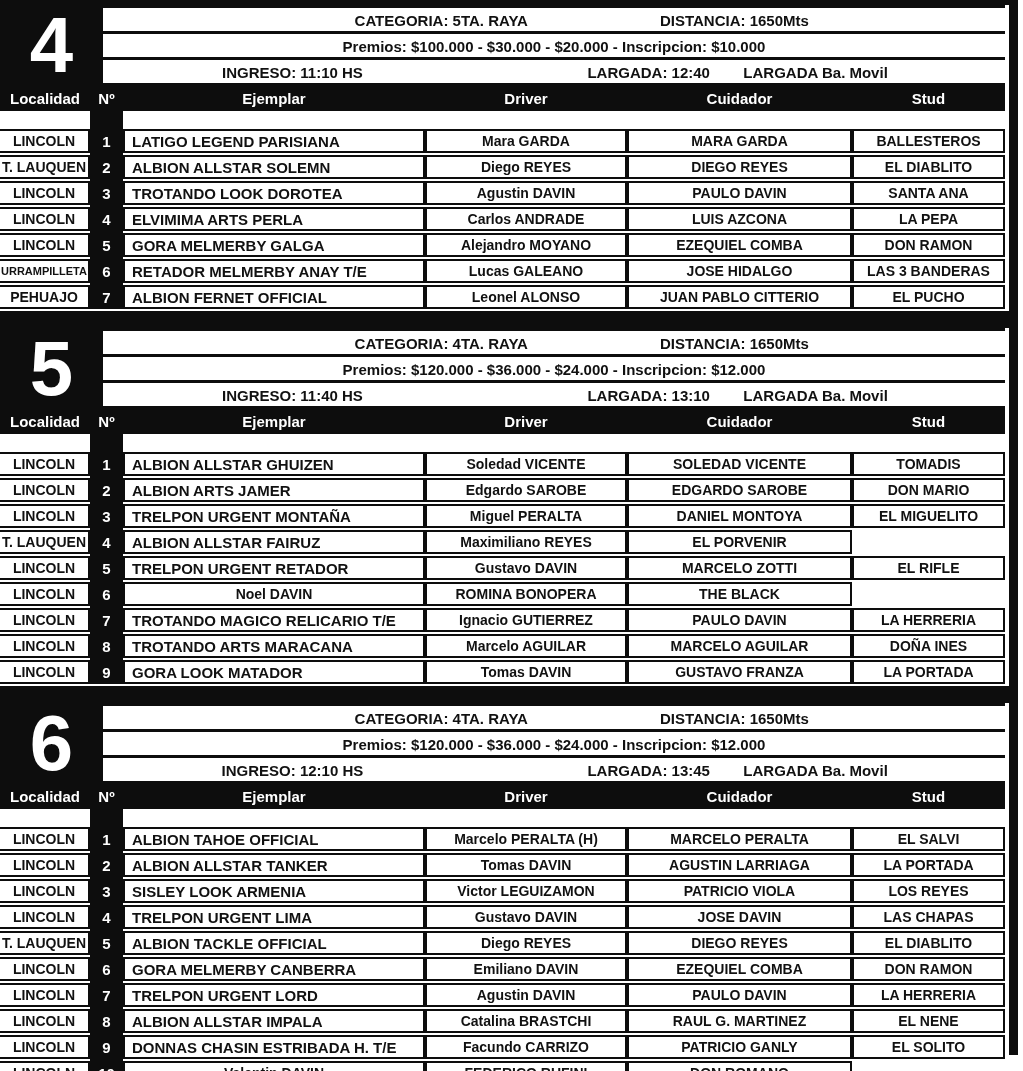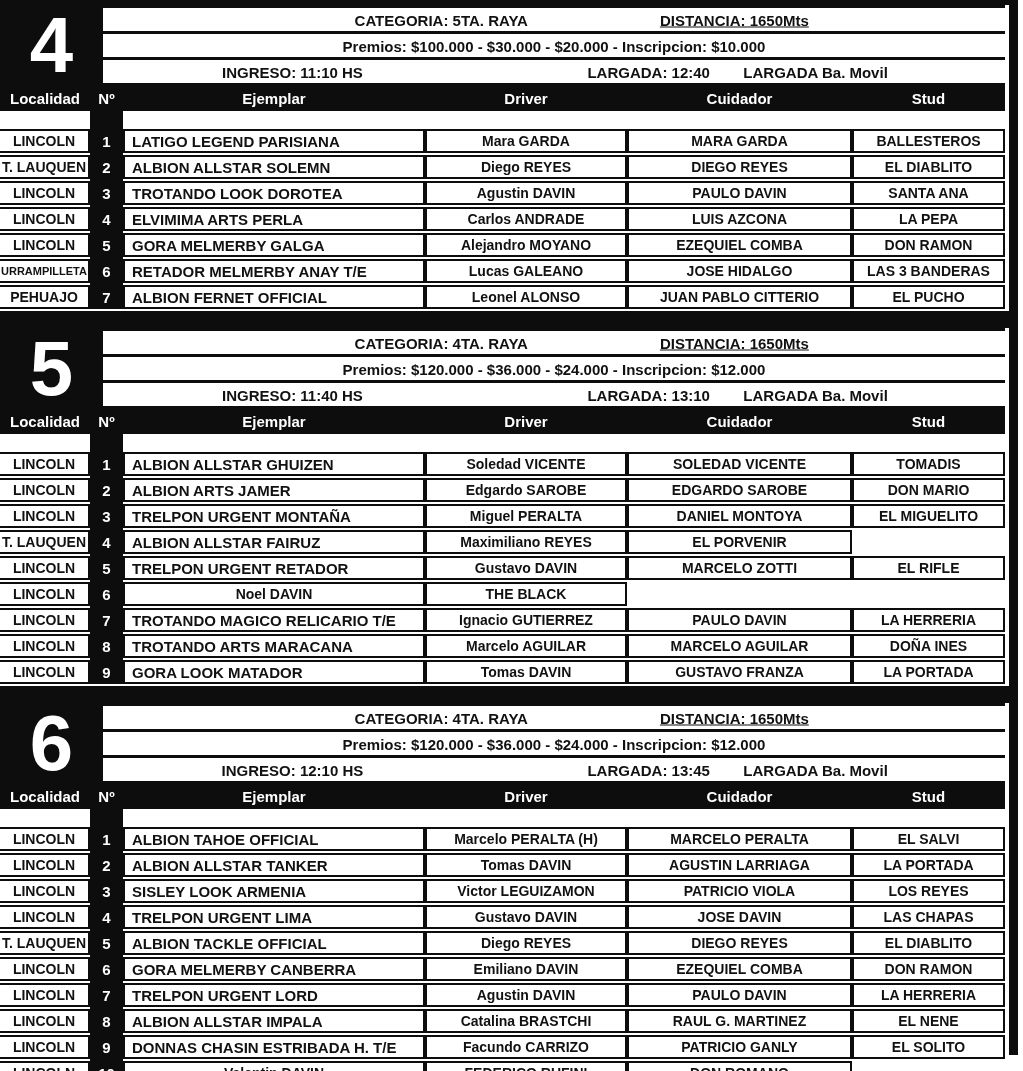--- a/index.html
+++ b/index.html
@@ -16,21 +16,21 @@
   .race-block { width:1005px; }
 
   
   .race-header { display:flex; background:#0d0d0d; }
   .race-number-box { width:103px; display:flex; align-items:center; justify-content:center; }
   .race-number { color:#ffffff; font-size:78px; line-height:0.85; }
   .race-header-rows { flex:1; display:flex; flex-direction:column; gap:3px; padding:3px 0; }
   .hrow { background:#ffffff; height:23px; position:relative; font-size:15px; }
   .hrow span { position:absolute; top:50%; transform:translate(-50%,-50%); white-space:nowrap; }
   .pos-categoria { left:37.5%; }
-  .pos-distancia { left:70%;text-decoration:underline; }
+  .pos-distancia { left:70%; }
   .pos-premios   { left:50%; }
   .pos-ingreso   { left:21%; }
   .pos-rotonda   { left:42%;margin-top:48px; }
   .pos-largada   { left:60.5%; }
   .pos-movil     { left:79%; }
 
   
   .col-header {
     height:25px; background:#0d0d0d; color:#ffffff; font-size:15px;
     display:grid; grid-template-columns:90px 33px 302px 202px 225px 153px;
@@ -232,20 +232,21 @@
     <div class="cell cell-ejemplar">TRELPON URGENT RETADOR</div>
     <div class="cell cell-driver">Gustavo DAVIN</div>
     <div class="cell cell-cuidador">MARCELO ZOTTI</div>
     <div class="cell cell-stud">EL RIFLE</div>
   </div>
 
   <div class="row">
     <div class="cell cell-localidad">LINCOLN</div>
     <div class="cell cell-nro">6</div>
     <div class="cell cell-driver">Noel DAVIN</div>
+    <div class="cell cell-cuidador">ROMINA BONOPERA</div>
     <div class="cell cell-stud">THE BLACK</div>
   </div>
 
   <div class="row">
     <div class="cell cell-localidad">LINCOLN</div>
     <div class="cell cell-nro">7</div>
     <div class="cell cell-ejemplar">TROTANDO MAGICO RELICARIO T/E</div>
     <div class="cell cell-driver">Ignacio GUTIERREZ</div>
     <div class="cell cell-cuidador">PAULO DAVIN</div>
     <div class="cell cell-stud">LA HERRERIA</div>

